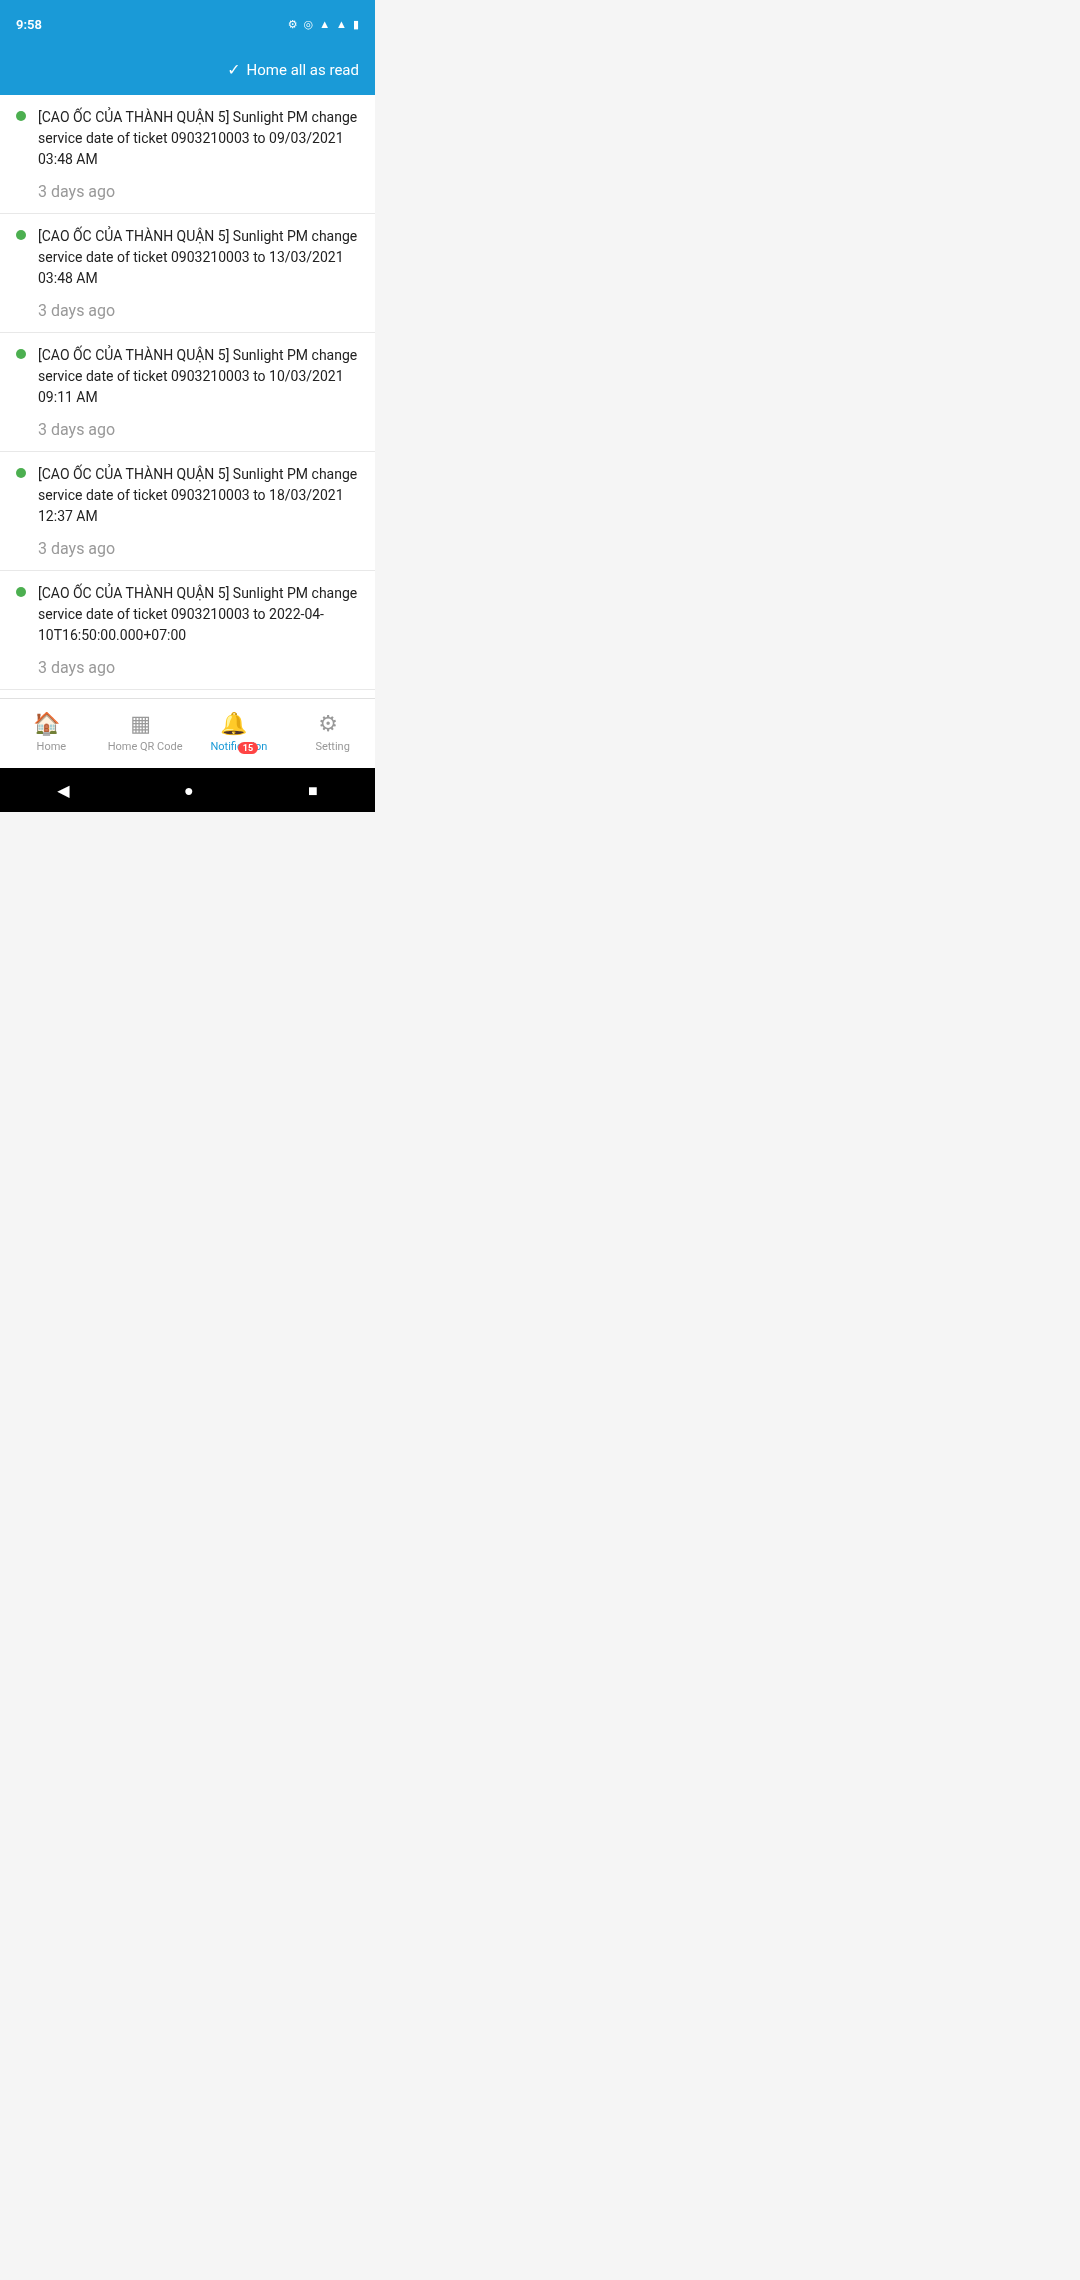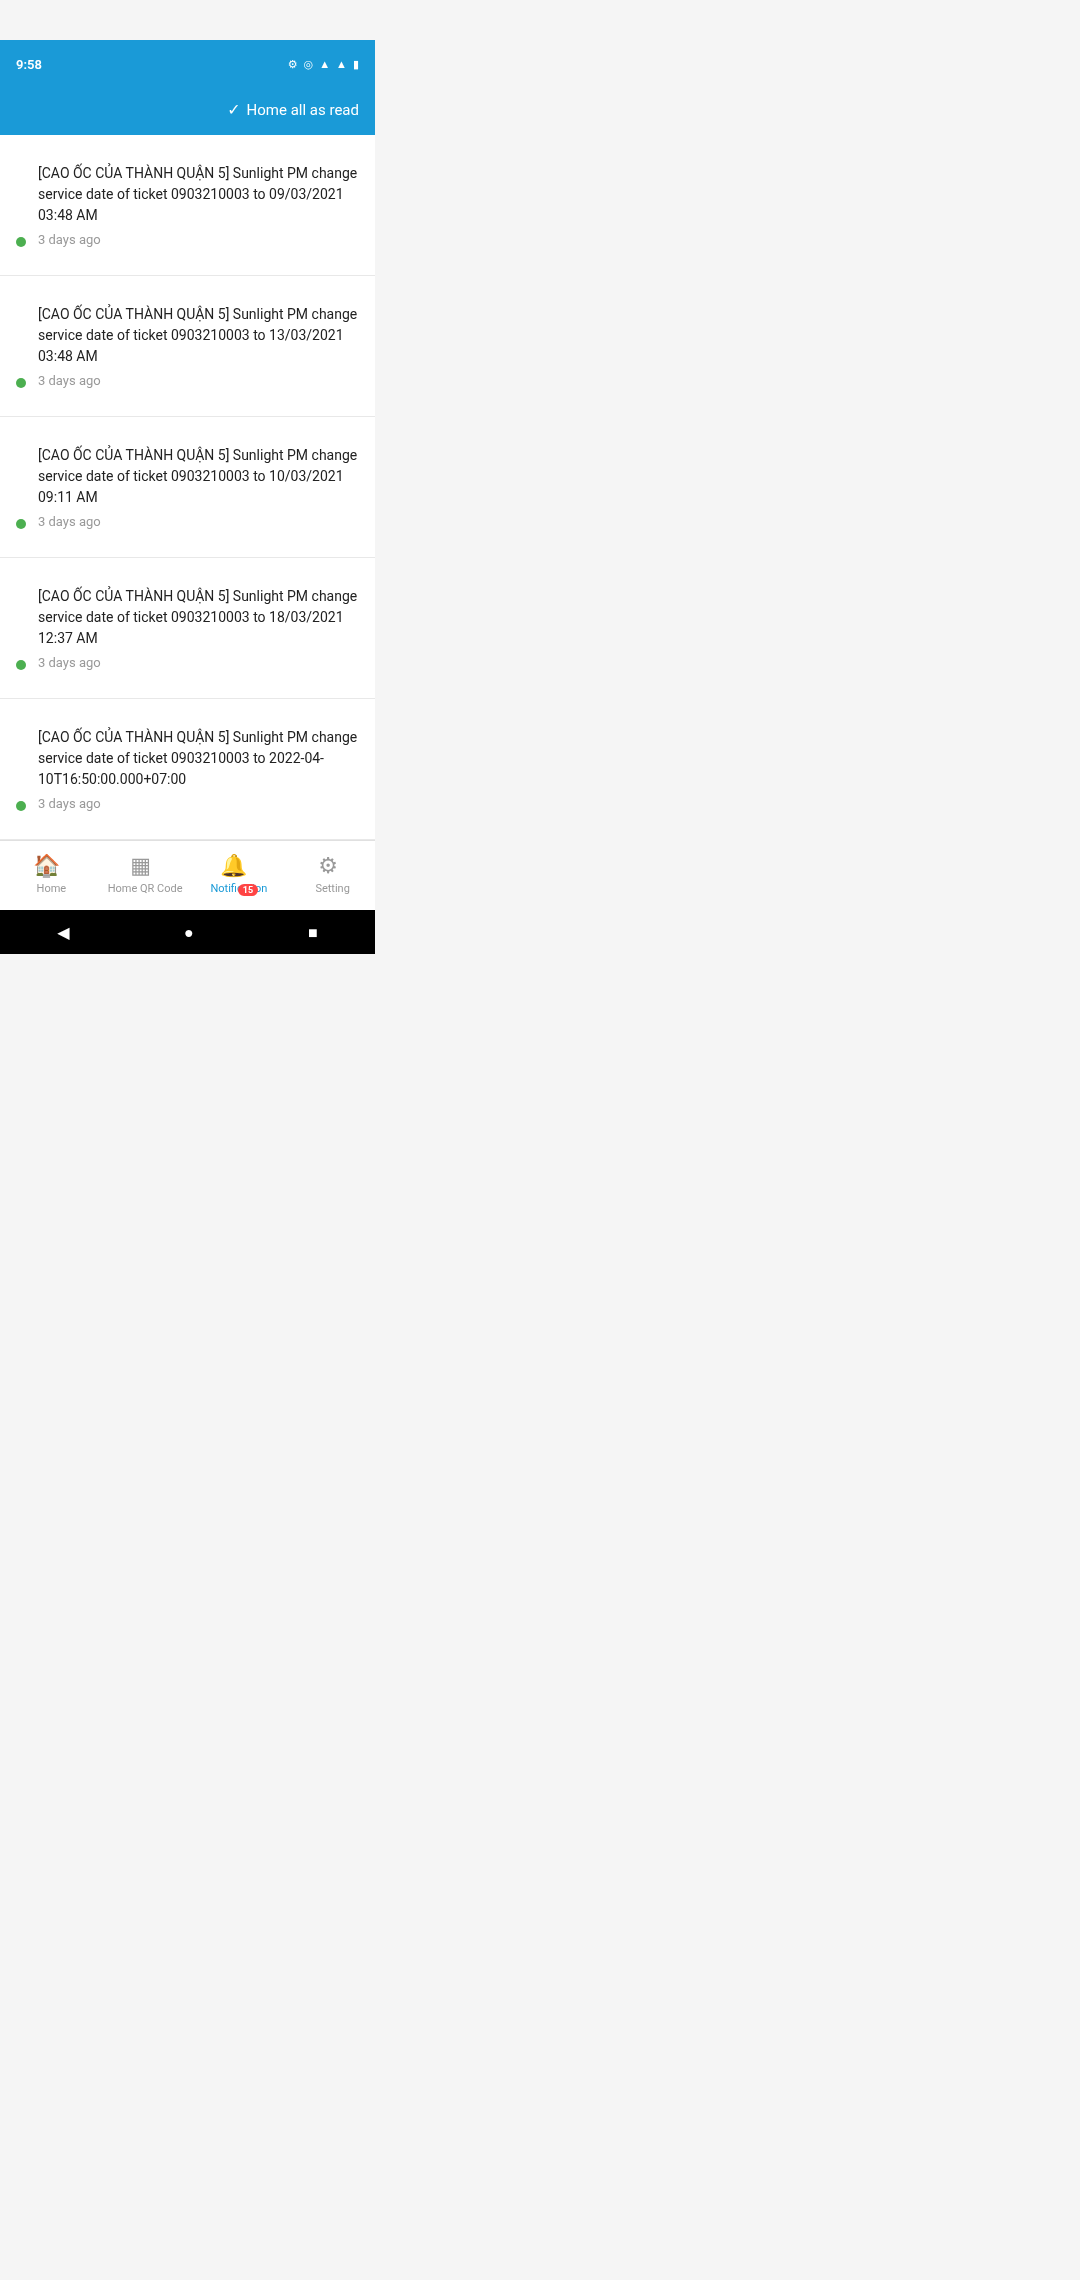--- a/index.html
+++ b/index.html
@@ -20,21 +20,20 @@
     }
 
     
     .status-bar {
       background: #1a9ad7;
       display: flex;
       justify-content: space-between;
       align-items: center;
       padding: 24px 16px;
       height: 36px;
-      margin-top: 40px;
     }
 
     .status-time {
       color: white;
       font-size: 13px;
       font-weight: 600;
     }
 
     .status-icons {
       display: flex;
@@ -71,22 +70,22 @@
 
     
     .notification-list {
       flex: 1;
       background: white;
       overflow-y: auto;
     }
 
     .notification-item {
       display: flex;
-      align-items: flex-end;
-      padding: 28px 16px;
+      align-items: flex-start;
+      padding: 12px 16px;
       border-bottom: 1px solid #e8e8e8;
       cursor: pointer;
       background: white;
     }
 
     .notification-dot {
       width: 10px;
       height: 10px;
       border-radius: 50%;
       background: #4caf50;
@@ -100,22 +99,23 @@
     }
 
     .notification-text {
       font-size: 14px;
       color: #222;
       line-height: 1.5;
       margin-bottom: 6px;
     }
 
     .notification-time {
-      font-size: 13px;
+      font-size: 16px;
       color: #999;
+      margin-top: 12px;
     }
 
     
     .bottom-nav {
       background: white;
       display: flex;
       justify-content: space-around;
       align-items: center;
       height: 70px;
       border-top: 1px solid #e0e0e0;

